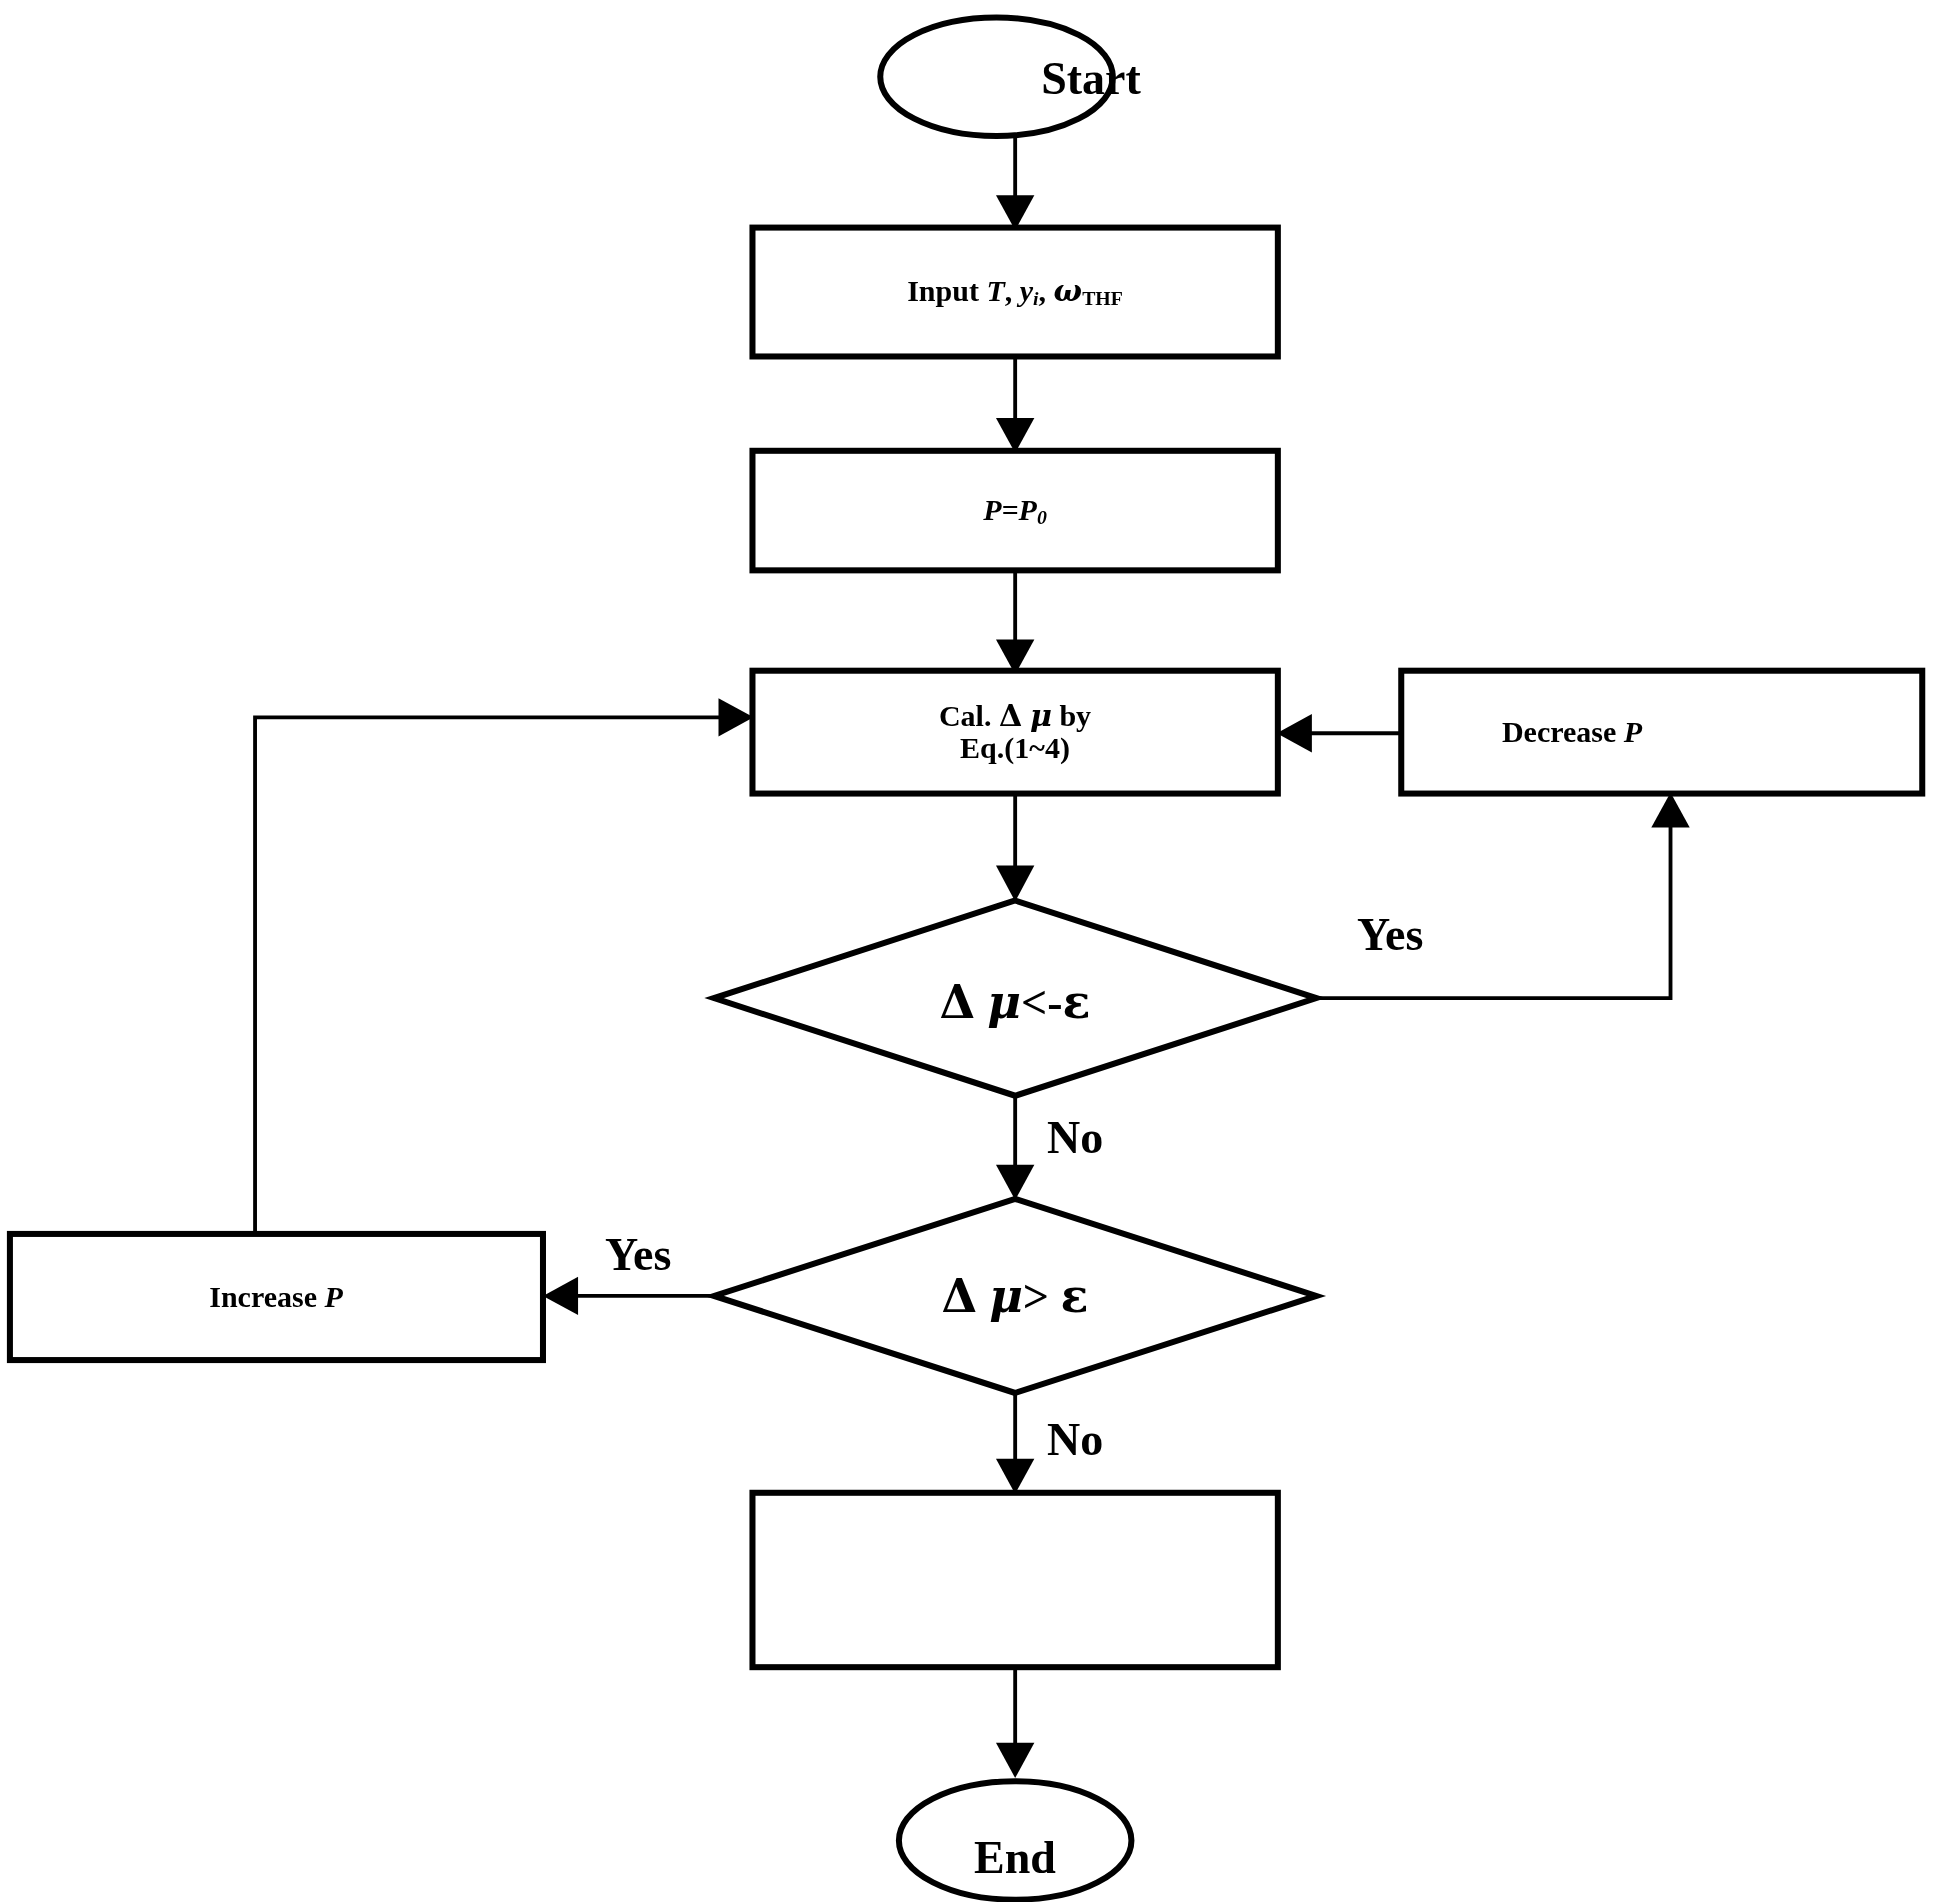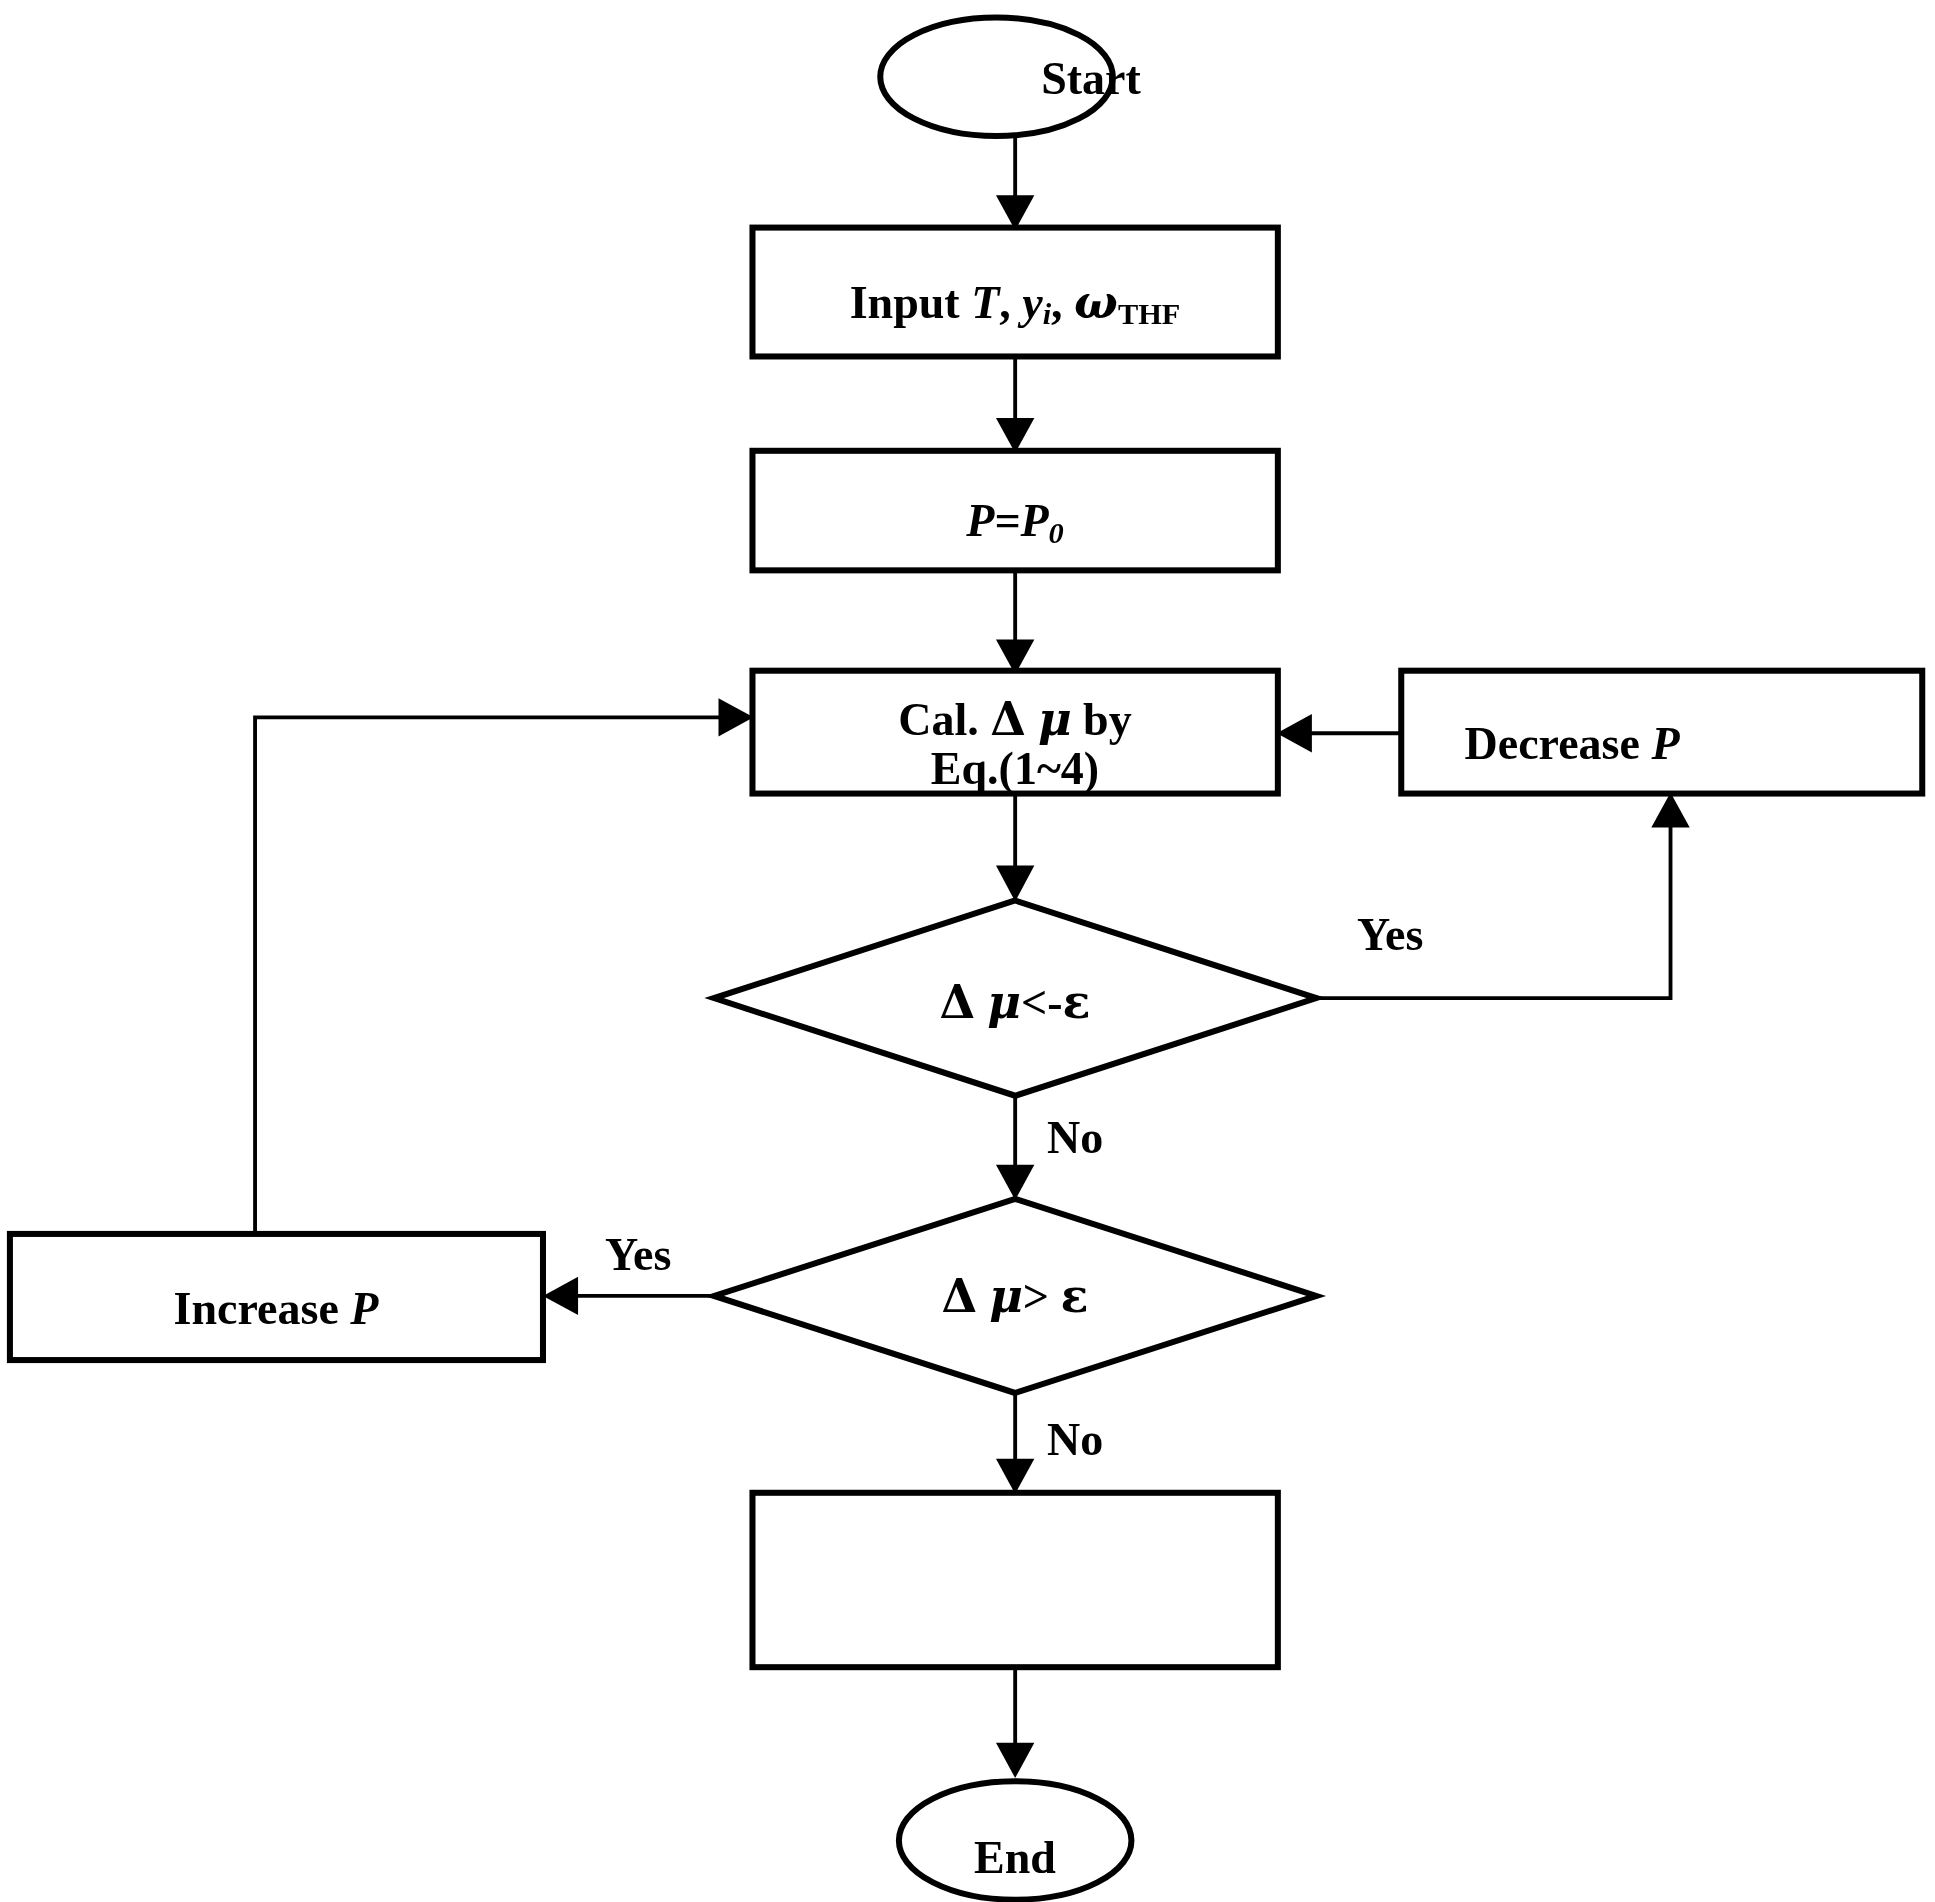--- a/index.html
+++ b/index.html
@@ -48,21 +48,21 @@
     color: #000000;
     font-family: "Liberation Serif", "DejaVu Serif", serif;
     font-weight: bold;
     white-space: nowrap;
     line-height: 1.06;
     text-align: center;
     transform: translate(-50%, -50%);
     user-select: none;
   }
   .lbl.t-start, .lbl.t-end { font-size: 46px; }
-  .lbl.t-box  { font-size: 46px; margin-top: 12px; }
+  .lbl.t-box  { font-size: 30px; }
   .lbl.t-diamond { font-size: 46px; }
   .lbl.t-yesno { font-size: 46px; transform: translate(0, -50%); }
   .lbl i { font-style: italic; }
   .lbl .sub {
     font-size: 0.66em;
     vertical-align: -0.22em;
     font-style: normal;
   }
   .lbl .sub-i {
     font-size: 0.66em;

